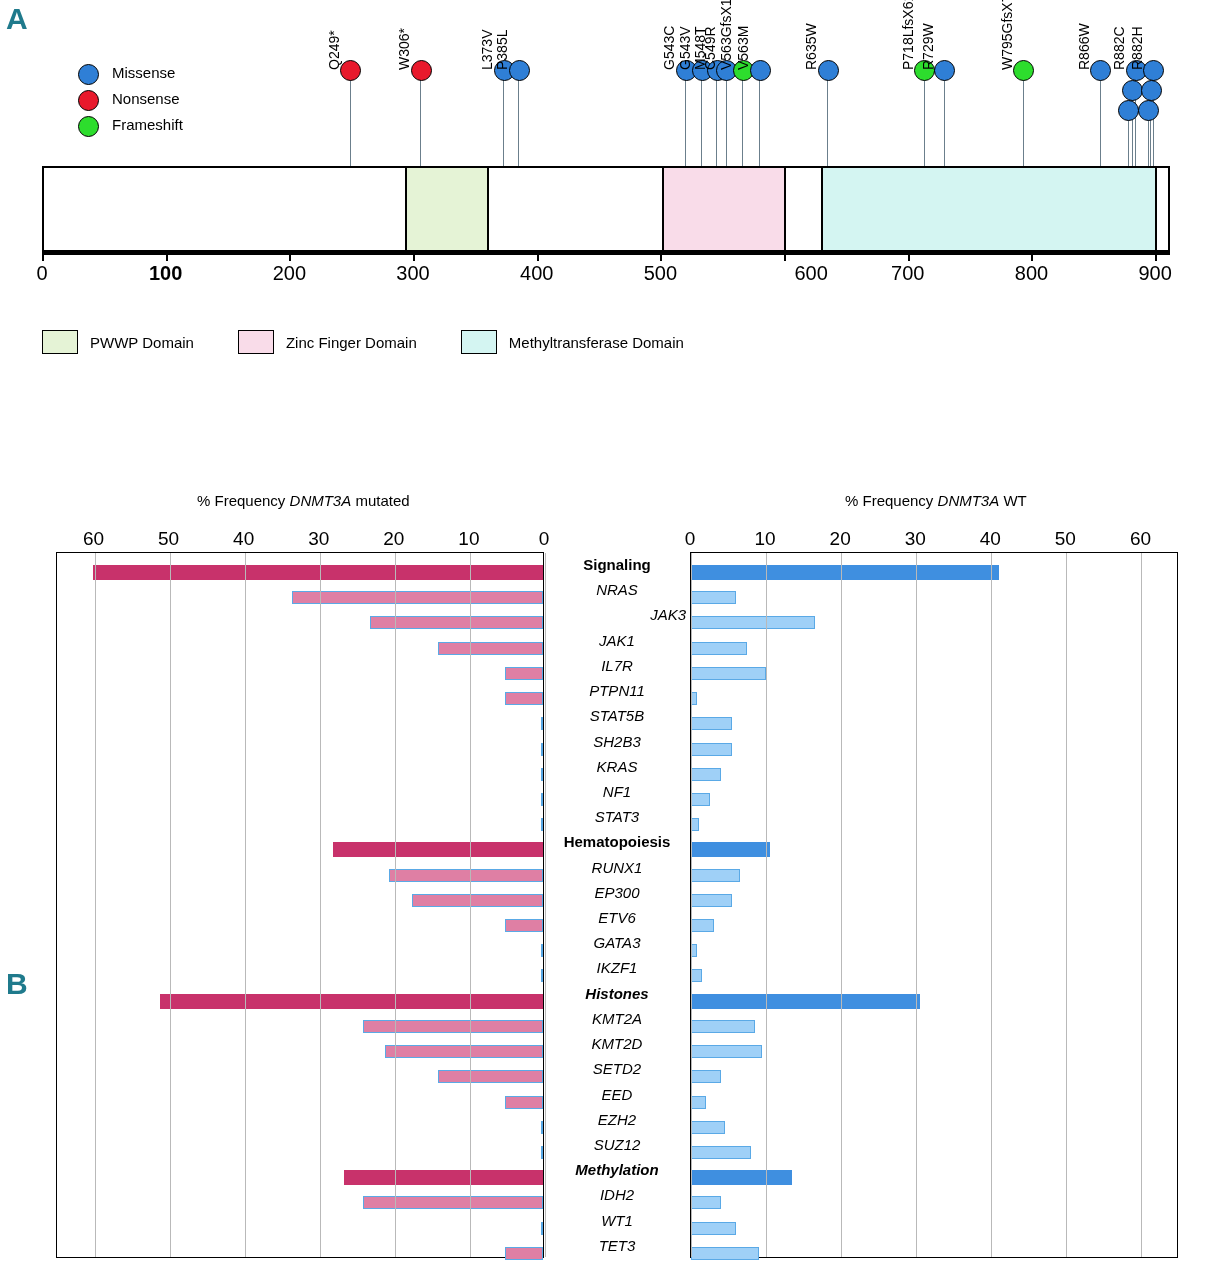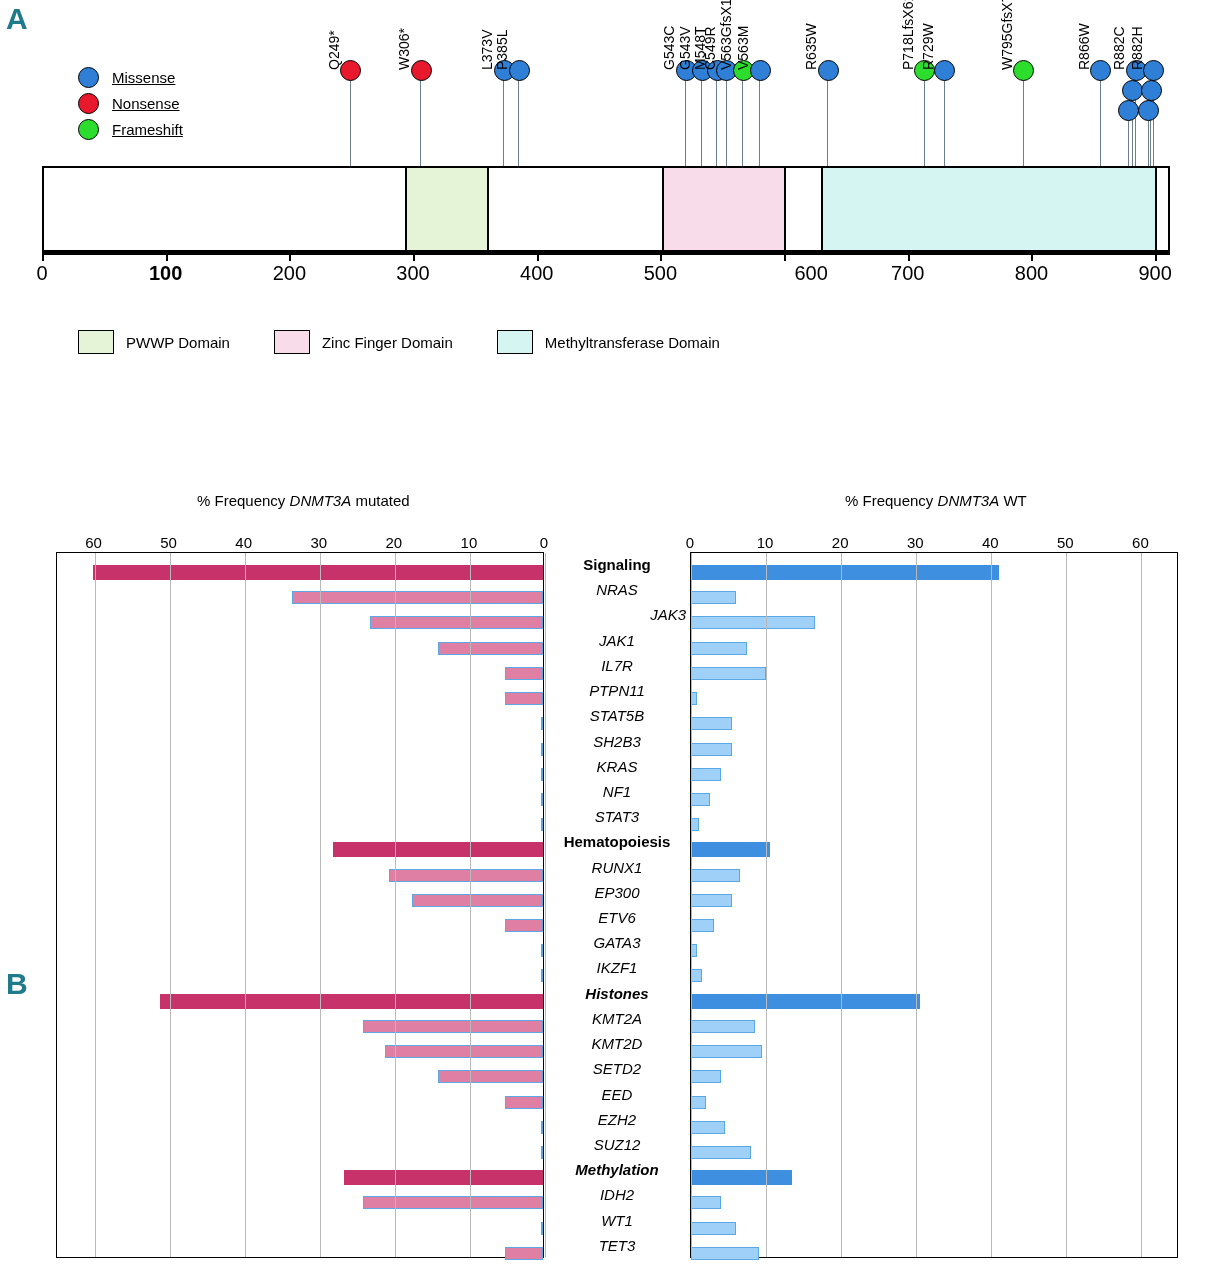--- a/index.html
+++ b/index.html
@@ -7,56 +7,56 @@
 
   
   .panel-letter{position:absolute;font-family:"Liberation Sans",sans-serif;font-weight:bold;font-size:30px;color:#1f7a8c;}
   #panel-a-letter{left:6px;top:2px;}
   #panel-b-letter{left:6px;top:497px;}
 
   
   #panel-a{position:absolute;left:0;top:0;width:1211px;height:380px;}
 
   .legend-a{position:absolute;left:78px;top:64px;}
-  .legend-a .row{display:flex;align-items:center;height:26px;text-decoration:underline;}
+  .legend-a .row{display:flex;align-items:flex-start;height:26px;}
   .legend-a .dot{width:19px;height:19px;border-radius:50%;border:1px solid #000;margin-right:13px;}
   .legend-a .lbl{font-size:15px;}
 
   #lollipop-area{position:absolute;left:42px;top:0;width:1130px;height:270px;}
 
   .track{position:absolute;left:42px;top:166px;width:1128px;height:86px;border:2.5px solid #000;background:#fff;box-sizing:border-box;}
   .domain-box{position:absolute;top:0;height:100%;box-sizing:border-box;}
 
   .lolli{position:absolute;bottom:0;width:0;}
   .lolli .stem{position:absolute;left:0;bottom:0;width:1px;background:#6b7f8c;}
   .lolli .head{position:absolute;width:19px;height:19px;border-radius:50%;border:1px solid #000;left:-9.5px;}
   .lolli .lab{position:absolute;left:-8px;font-size:14px;white-space:nowrap;transform-origin:left bottom;transform:rotate(-90deg);}
 
   
   #axis-a{position:absolute;left:42px;top:252px;width:1128px;height:40px;}
   #axis-a .axis-line{position:absolute;left:0;top:0;width:100%;height:2.5px;background:#000;}
   #axis-a .tick{position:absolute;top:0;width:2px;height:9px;background:#000;}
   #axis-a .tlab{position:absolute;top:10px;font-size:20px;transform:translateX(-50%);}
 
   
-  #domain-legend{position:absolute;left:42px;top:330px;display:flex;align-items:flex-start;gap:0;margin-left:36px;}
+  #domain-legend{position:absolute;left:42px;top:330px;display:flex;align-items:flex-start;gap:0;}
   #domain-legend .item{display:flex;align-items:center;margin-right:44px;}
   #domain-legend .sw{width:34px;height:22px;border:1px solid #000;margin-right:12px;}
   #domain-legend .nm{font-size:15px;}
 
   
   #panel-b{position:absolute;left:0;top:470px;width:1211px;height:810px;}
 
   .b-title{position:absolute;font-size:15px;}
   #title-left{left:197px;top:22px;}
   #title-right{left:845px;top:22px;}
   .b-title i{font-style:italic;}
 
   .axis-b{position:absolute;height:28px;}
-  .axis-b .tlab{position:absolute;font-size:15px;transform:translateX(-50%);top:12px;}
+  .axis-b .tlab{position:absolute;font-size:19px;transform:translateX(-50%);top:6px;}
   #axis-left{left:56px;top:52px;width:488px;}
   #axis-right{left:690px;top:52px;width:488px;}
 
   .plot{position:absolute;top:82px;border:1px solid #000;box-sizing:border-box;background:#fff;}
   #plot-left{left:56px;width:488px;height:706px;}
   #plot-right{left:690px;width:488px;height:706px;}
   .grid-v{position:absolute;top:0;bottom:0;width:1px;background:#b9b9b9;}
 
   .bars{position:absolute;left:0;top:9px;right:0;bottom:0;}
   .bar{position:absolute;height:13px;box-sizing:border-box;}

